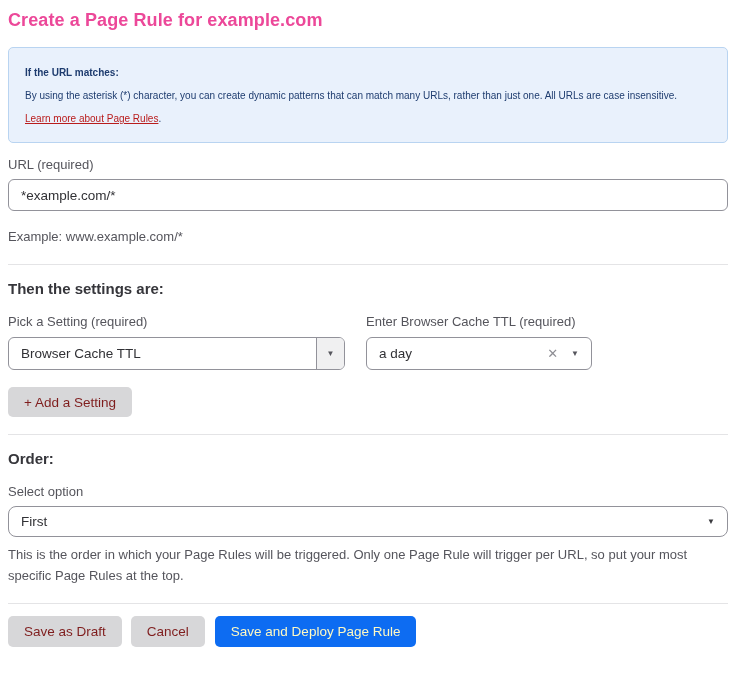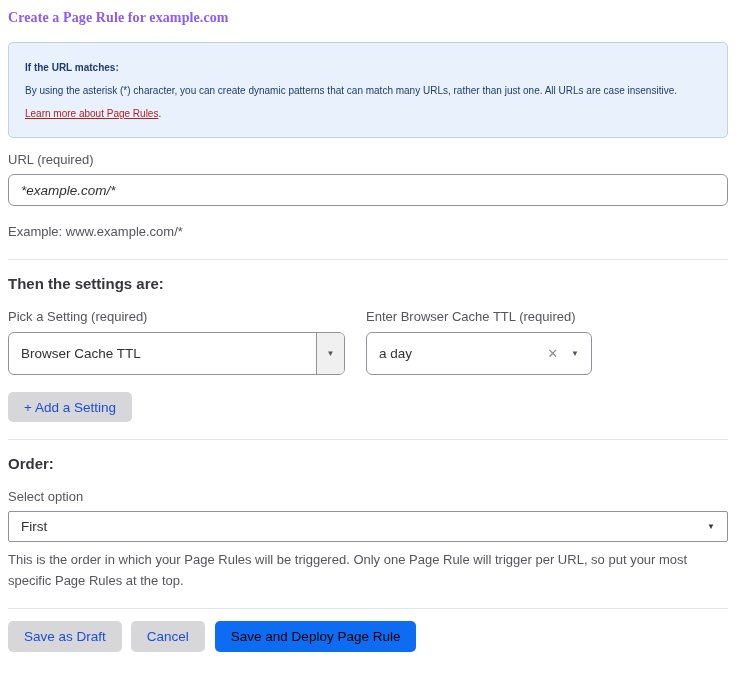--- a/index.html
+++ b/index.html
@@ -8,26 +8,25 @@
     width: 736px;
     height: 676px;
     font-family: "Liberation Sans", "DejaVu Sans", sans-serif;
     color: #2e2e33;
     position: relative;
     overflow: hidden;
   }
   .page { padding: 8px 8px 0 8px; }
 
   .page-title {
-    font-size: 14px;
+    font-size: 18px;
     font-weight: bold;
-    color: #8b5cf6;
+    color: #ec4899;
     letter-spacing: 0.1px;
     padding-top: 2px;
-    font-family: Liberation Serif, serif;
   }
 
   
   .info-box {
     margin-top: 16px;
     background: #e9f1fc;
     border: 1px solid #b9d4f1;
     border-radius: 5px;
     padding: 13px 16px 12px 16px;
     font-size: 10px;
@@ -53,21 +52,20 @@
     height: 32px;
     border: 1px solid #92929a;
     border-radius: 6px;
     padding: 0 12px;
     font-size: 13.5px;
     font-family: "Liberation Sans", "DejaVu Sans", sans-serif;
     color: #313135;
     background: #ffffff;
     outline: none;
     display: block;
-    font-style: italic;
   }
   .help-text {
     font-size: 13px;
     color: #55555c;
     margin-top: 16px;
     line-height: 20px;
   }
 
   .divider {
     border: none;
@@ -82,21 +80,21 @@
     margin-top: 15px;
   }
 
   
   .settings-row { display: flex; gap: 21px; }
   .settings-col-label { font-size: 13px; color: #55555c; margin-top: 17px; margin-bottom: 8px; }
   .col-setting { width: 337px; }
   .col-ttl { width: 226px; }
 
   .dropdown {
-    height: 43px;
+    height: 33px;
     border: 1px solid #92929a;
     border-radius: 6px;
     background: #ffffff;
     display: flex;
     align-items: center;
     font-size: 13.5px;
     color: #313135;
     cursor: pointer;
     overflow: hidden;
   }
@@ -117,30 +115,30 @@
   .btn {
     display: inline-block;
     border: none;
     border-radius: 5px;
     font-size: 13.5px;
     font-family: "Liberation Sans", "DejaVu Sans", sans-serif;
     height: 31px;
     padding: 0 16px;
     cursor: pointer;
   }
-  .btn-gray { background: #d7d7d9; color: #1d4ed8; }
-  .btn-blue { background: #0d6cf2; color: #000000; }
+  .btn-gray { background: #d7d7d9; color: #7f1d1d; }
+  .btn-blue { background: #0d6cf2; color: #fef9c3; }
   .add-setting-btn { margin-top: 17px; height: 30px; }
 
   
   .order-select {
     width: 720px;
     height: 31px;
     border: 1px solid #92929a;
-    border-radius: 2px;
+    border-radius: 8px;
     background: #ffffff;
     display: flex;
     align-items: center;
     justify-content: space-between;
     font-size: 13.5px;
     color: #313135;
     padding: 4px 12px;
     cursor: pointer;
   }
   .order-select .caret-glyph { color: #3a3a3f; }

